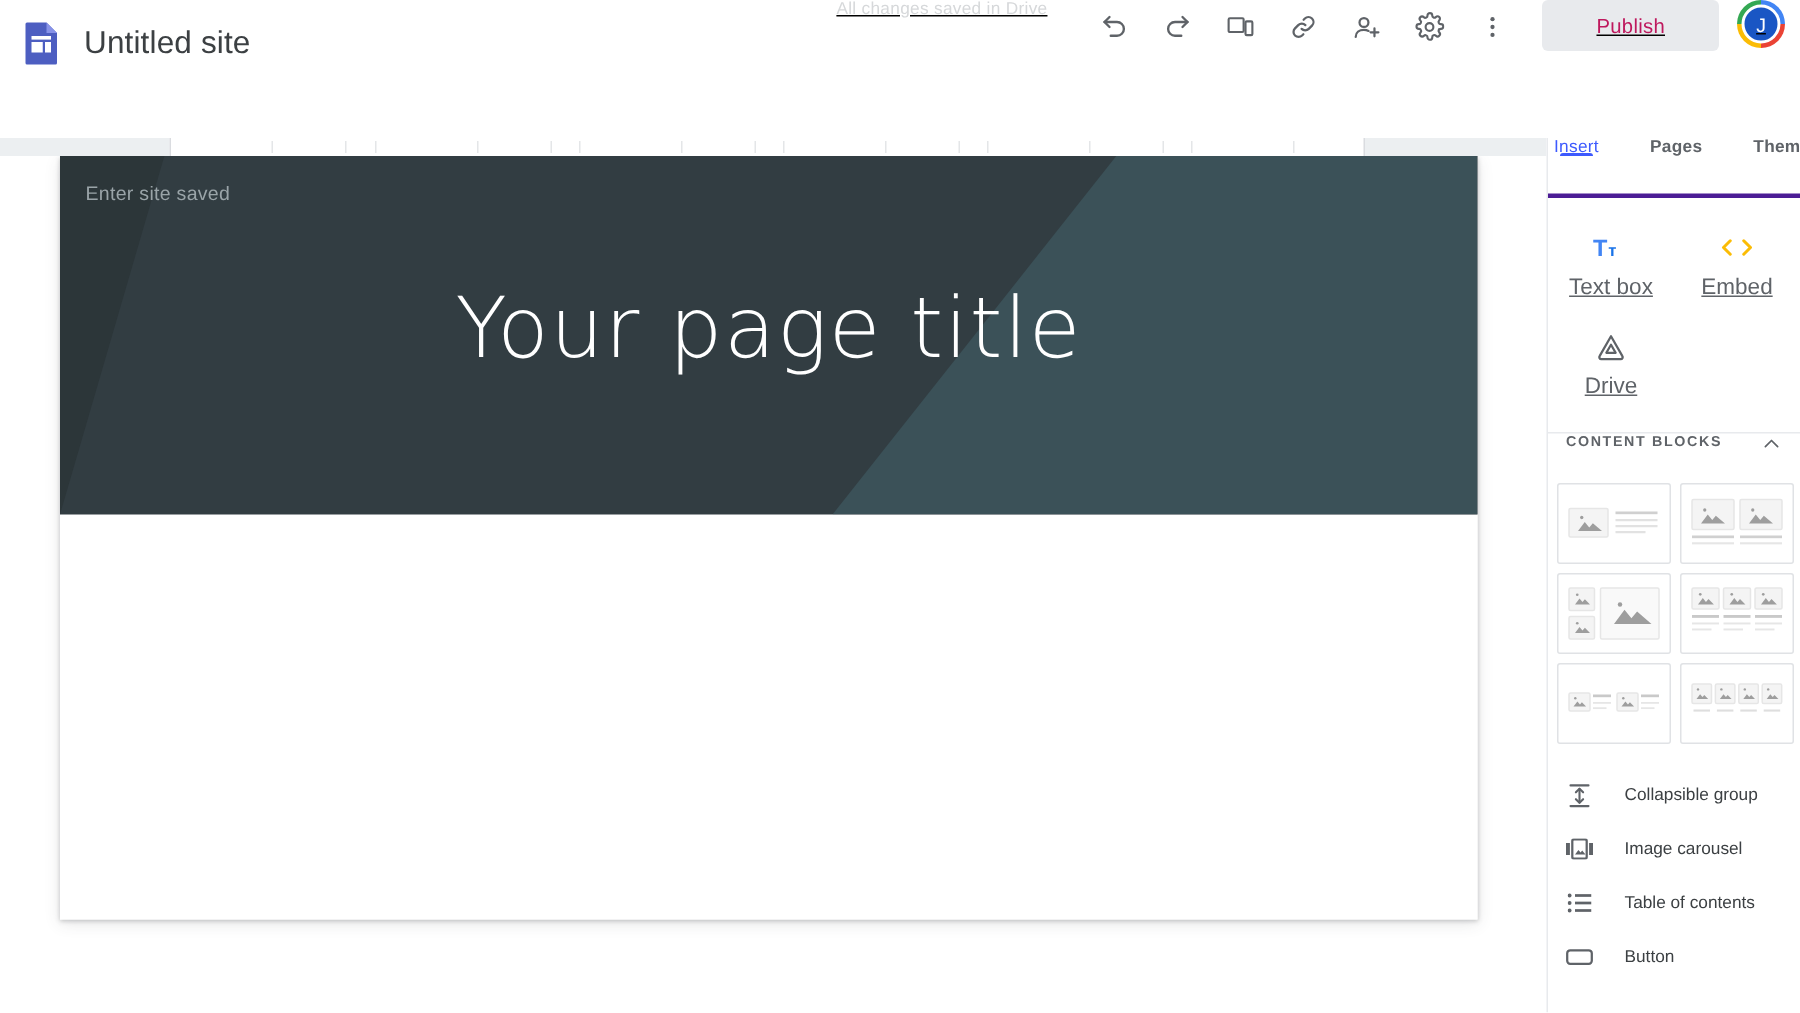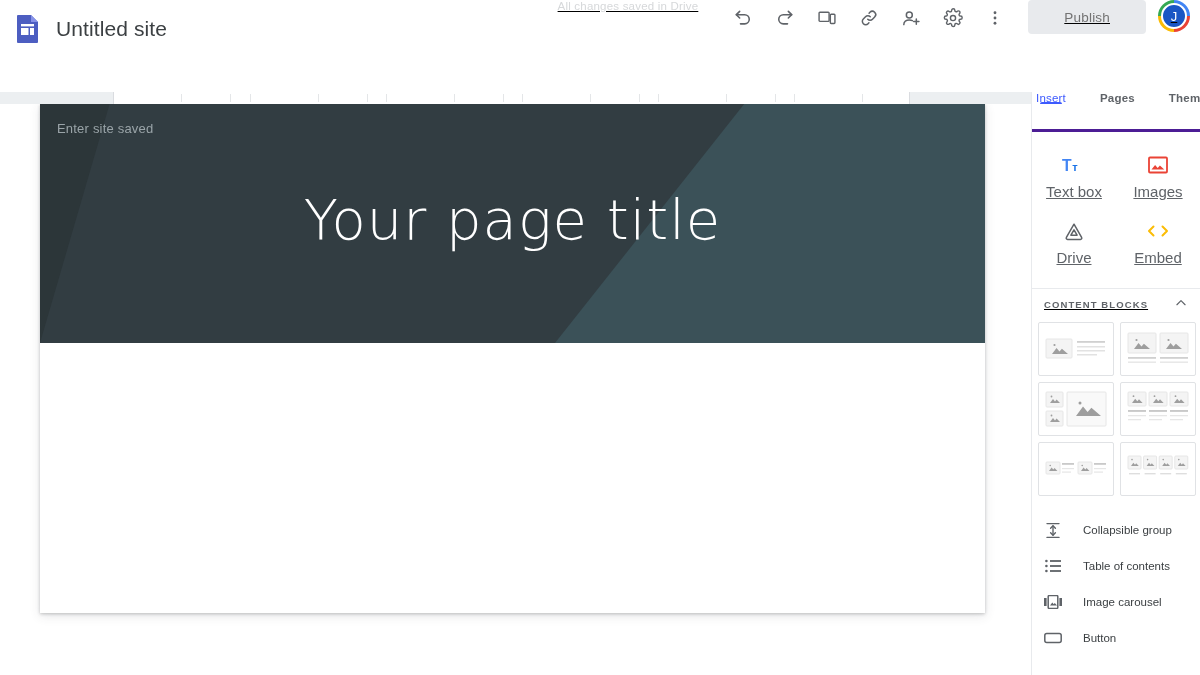--- a/index.html
+++ b/index.html
@@ -35,21 +35,21 @@
   .tb-btn {
     width: 36px; height: 36px; border-radius: 50%;
     display: flex; align-items: center; justify-content: center;
     margin: 0 3px; cursor: pointer; background: transparent; border: none;
   }
   .tb-btn svg { display: block; }
   .publish-btn {
     margin-left: 12px; margin-right: 10px;
     height: 34px; min-width: 88px; padding: 0 36px;
     border-radius: 4px; border: none; background: #e8eaed;
-    color: #737373; font-size: 13.5px; font-family: "Liberation Sans", sans-serif;
+    color: #be185d; font-size: 13.5px; font-family: "Liberation Sans", sans-serif;
     letter-spacing: .2px; cursor: pointer;
     display: flex; align-items: center; justify-content: center;
   }
   .avatar-ring {
     width: 32px; height: 32px; border-radius: 50%;
     background: conic-gradient(#4285f4 0deg 90deg, #ea4335 90deg 180deg, #fbbc05 180deg 270deg, #34a853 270deg 360deg);
     display: flex; align-items: center; justify-content: center;
     cursor: pointer; margin-left: 2px;
   }
   .avatar-inner {
@@ -137,24 +137,23 @@
     padding: 14px 0 10px;
   }
   .insert-item {
     display: flex; flex-direction: column; align-items: center;
     gap: 7px; padding: 8px 0 12px; cursor: pointer;
   }
   .insert-label { font-size: 15px; color: #5f6368; text-decoration: underline; }
   .ii-icon { height: 22px; display: flex; align-items: center; justify-content: center; }
 
   .section-head {
-    display: flex; align-items: center; justify-content: space-between;
+    display: flex; align-items: flex-start; justify-content: space-between;
     height: 32px; padding: 0 12px; border-top: 1px solid #e8eaed;
     cursor: pointer;
-    text-decoration: underline;
   }
   .section-title {
     font-size: 9.5px; color: #5f6368; letter-spacing: 1.1px; font-weight: 600;
   }
   .blocks-grid {
     display: grid; grid-template-columns: 1fr 1fr; gap: 6px;
     padding: 2px 6px 10px;
   }
   .block-tile {
     height: 54px; border: 1px solid #e0e2e5; border-radius: 2px;
@@ -315,48 +314,39 @@
       <div class="insert-item">
         <span class="ii-icon">
           <svg width="24" height="18" viewBox="0 0 26 18">
             <text x="0" y="15" font-family="Liberation Sans, sans-serif" font-size="17" font-weight="700" fill="#4285f4">T</text>
             <text x="11" y="15" font-family="Liberation Sans, sans-serif" font-size="12" font-weight="700" fill="#1a73e8">т</text>
           </svg>
         </span>
         <span class="insert-label">Text box</span>
       </div>
 
+
       <div class="insert-item">
         <span class="ii-icon">
-          <svg width="20" height="18" viewBox="0 0 20 18">
-            <rect x="1" y="1.5" width="18" height="15" rx="1" fill="none" stroke="#ea4335" stroke-width="1.8"></rect>
-            <path d="M3.5 13.5l3.6-4.6 2.6 3.2 2.2-2.6 4.4 4z" fill="#ea4335"></path>
-          </svg>
-        </span>
-        <span class="insert-label">Images</span>
+          <svg width="24" height="16" viewBox="0 0 24 16" fill="none" stroke="#fbbc05" stroke-width="2" stroke-linecap="round" stroke-linejoin="round">
+            <polyline points="7.5 3.5 3 8 7.5 12.5"></polyline>
+            <polyline points="16.5 3.5 21 8 16.5 12.5"></polyline>
+          </svg>
+        </span>
+        <span class="insert-label">Embed</span>
       </div>
 
       <div class="insert-item">
         <span class="ii-icon">
           <svg width="20" height="19" viewBox="0 0 20 19" fill="none" stroke="#5f6368" stroke-width="1.5" stroke-linejoin="round">
             <path d="M10 2.2l7.6 13.2a1.3 1.3 0 0 1-1.1 2H3.5a1.3 1.3 0 0 1-1.1-2z"></path>
             <path d="M10 7.8l3.1 5.4H6.9z"></path>
           </svg>
         </span>
         <span class="insert-label">Drive</span>
-      </div>
-
-      <div class="insert-item">
-        <span class="ii-icon">
-          <svg width="24" height="16" viewBox="0 0 24 16" fill="none" stroke="#fbbc05" stroke-width="2" stroke-linecap="round" stroke-linejoin="round">
-            <polyline points="7.5 3.5 3 8 7.5 12.5"></polyline>
-            <polyline points="16.5 3.5 21 8 16.5 12.5"></polyline>
-          </svg>
-        </span>
-        <span class="insert-label">Embed</span>
       </div>
     </div>
 
     <div class="section-head">
       <span class="section-title">CONTENT BLOCKS</span>
       <span>
         <svg width="14" height="14" viewBox="0 0 24 24" fill="none" stroke="#5f6368" stroke-width="2" stroke-linecap="round" stroke-linejoin="round">
           <polyline points="5 15 12 8 19 15"></polyline>
         </svg>
       </span>
@@ -476,46 +466,46 @@
             <path d="M8 4v9"></path>
               <polyline points="5.6 6.2 8 3.8 10.4 6.2"></polyline>
               <polyline points="5.6 10.8 8 13.2 10.4 10.8"></polyline>
           </svg>
         </span>
         <span class="list-label">Collapsible group</span>
       </div>
 
       <div class="list-row">
         <span class="lr-icon">
+          <svg width="18" height="14" viewBox="0 0 18 14">
+            <rect x="0" y="3" width="2.6" height="8" fill="#5f6368"></rect>
+            <rect x="4.2" y="0.6" width="9.6" height="12.8" rx="1" fill="none" stroke="#5f6368" stroke-width="1.5"></rect>
+            <path d="M6 10.6l2.3-3 1.4 1.7 1.1-1.3 2.2 2.6z" fill="#5f6368"></path>
+            <rect x="15.4" y="3" width="2.6" height="8" fill="#5f6368"></rect>
+          </svg>
+        </span>
+        <span class="list-label">Image carousel</span>
+      </div>
+
+      <div class="list-row">
+        <span class="lr-icon">
           <svg width="16" height="14" viewBox="0 0 16 14">
             <circle cx="1.4" cy="2" r="1.3" fill="#5f6368"></circle>
               <rect x="5" y="1.1" width="11" height="1.8" fill="#5f6368"></rect>
             <circle cx="1.4" cy="7" r="1.3" fill="#5f6368"></circle>
               <rect x="5" y="6.1" width="11" height="1.8" fill="#5f6368"></rect>
             <circle cx="1.4" cy="12" r="1.3" fill="#5f6368"></circle>
               <rect x="5" y="11.1" width="11" height="1.8" fill="#5f6368"></rect>
           </svg>
         </span>
         <span class="list-label">Table of contents</span>
       </div>
 
       <div class="list-row">
         <span class="lr-icon">
-          <svg width="18" height="14" viewBox="0 0 18 14">
-            <rect x="0" y="3" width="2.6" height="8" fill="#5f6368"></rect>
-            <rect x="4.2" y="0.6" width="9.6" height="12.8" rx="1" fill="none" stroke="#5f6368" stroke-width="1.5"></rect>
-            <path d="M6 10.6l2.3-3 1.4 1.7 1.1-1.3 2.2 2.6z" fill="#5f6368"></path>
-            <rect x="15.4" y="3" width="2.6" height="8" fill="#5f6368"></rect>
-          </svg>
-        </span>
-        <span class="list-label">Image carousel</span>
-      </div>
-
-      <div class="list-row">
-        <span class="lr-icon">
           <svg width="18" height="12" viewBox="0 0 18 12">
             <rect x="0.8" y="1.5" width="16.4" height="9" rx="2" fill="none" stroke="#5f6368" stroke-width="1.5"></rect>
           </svg>
         </span>
         <span class="list-label">Button</span>
       </div>
     </div>
   </div>
 </div>
 

